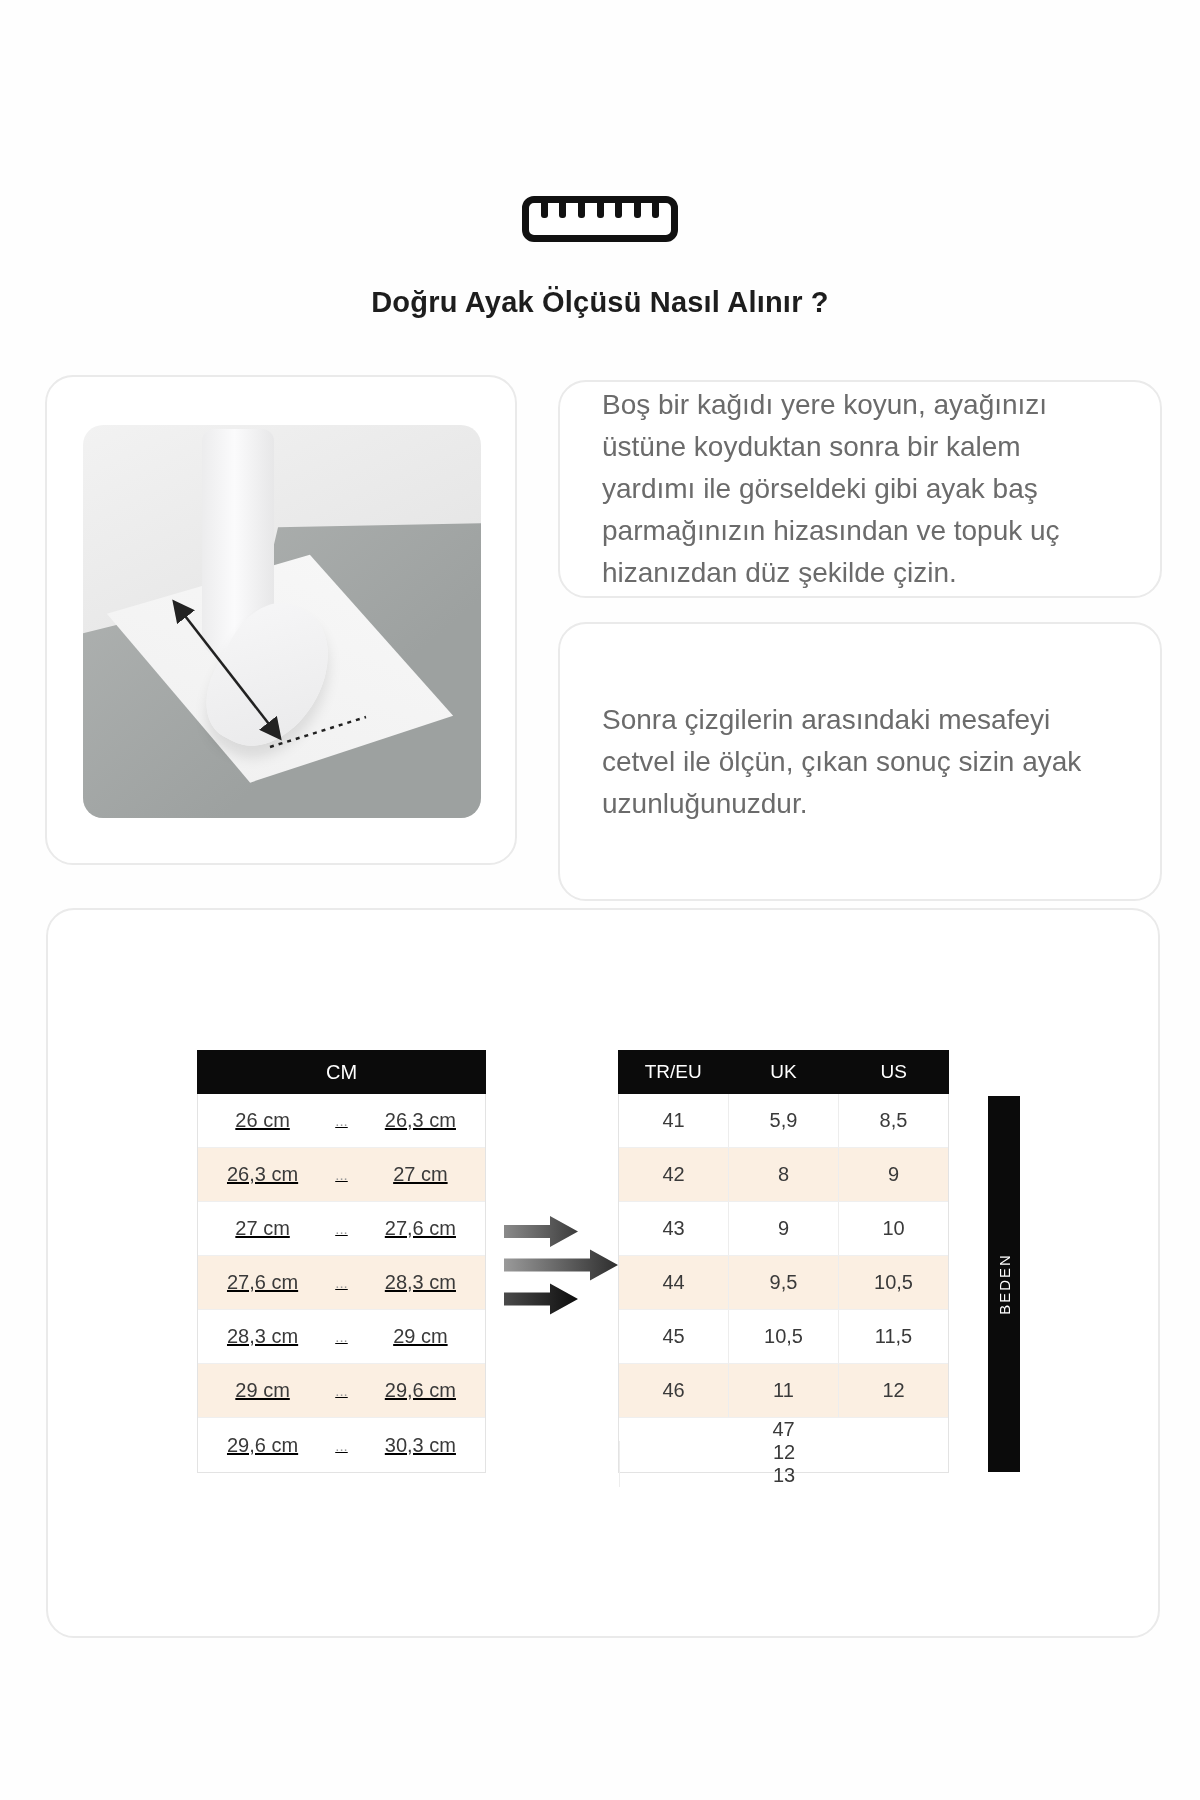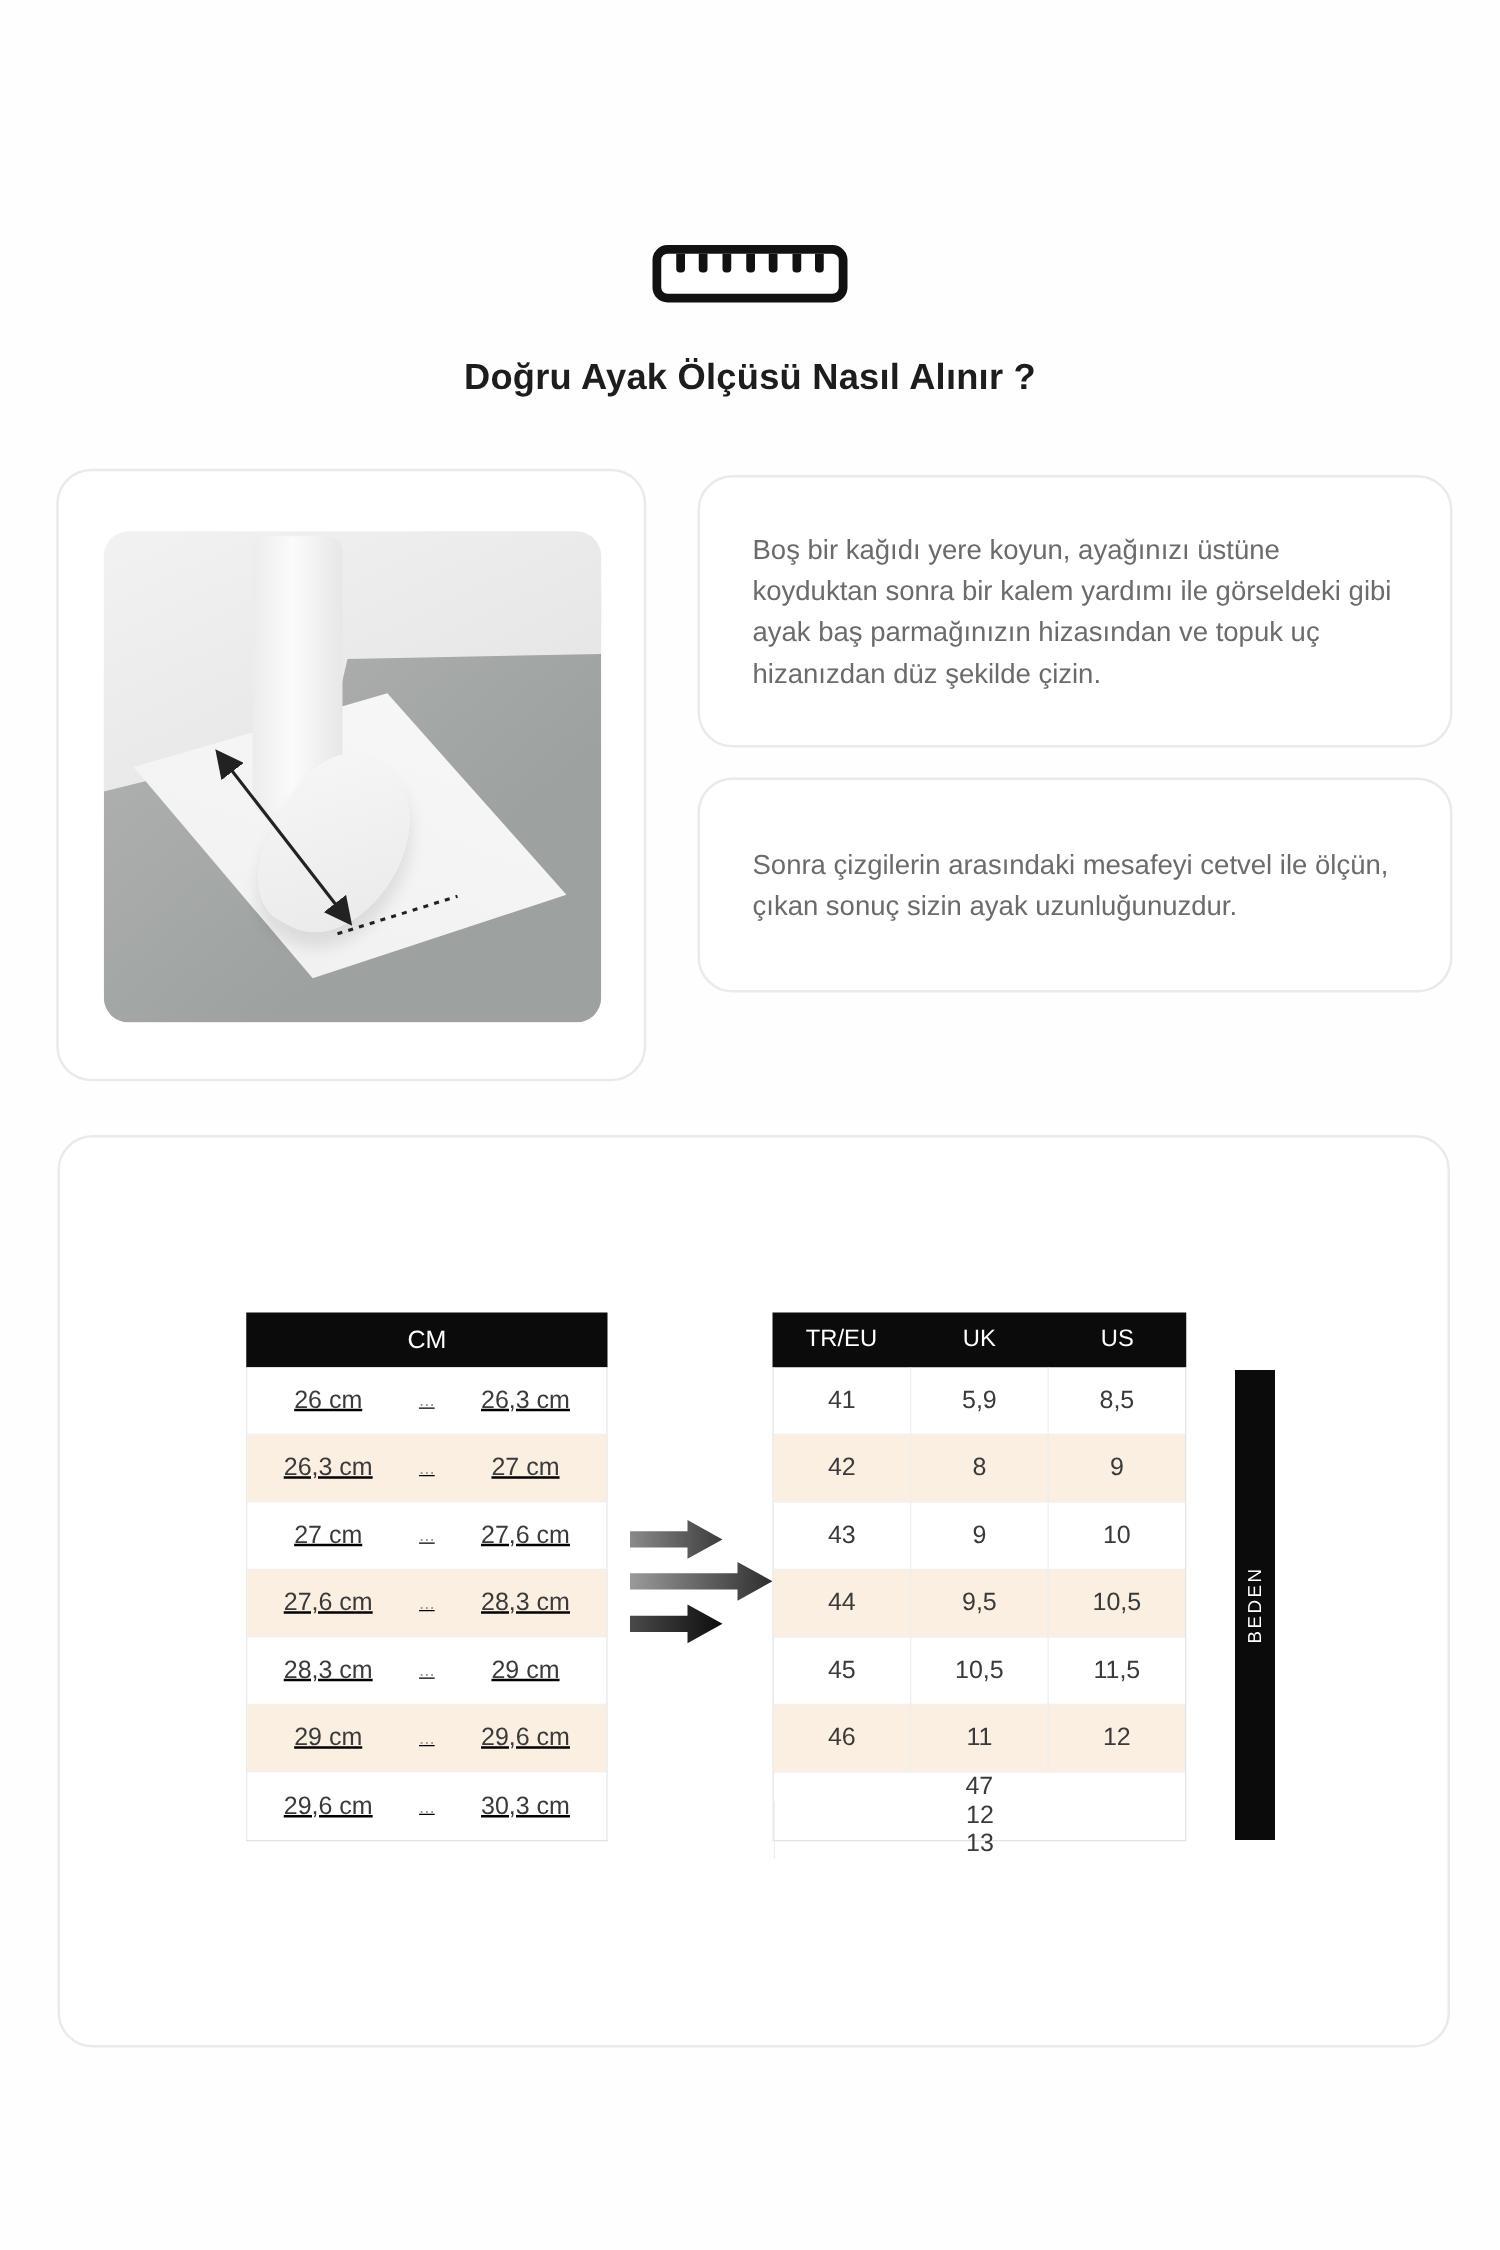--- a/index.html
+++ b/index.html
@@ -31,22 +31,22 @@
   .sock-foot{position:absolute;left:34%;top:45%;width:26%;height:38%;
              background:linear-gradient(135deg,#f7f7f8,#e9e9ea);
              border-radius:46% 54% 58% 42%;transform:rotate(28deg);
              box-shadow:6px 10px 14px rgba(0,0,0,.10);}
   .photo-svg{position:absolute;inset:0;width:100%;height:100%;}
 
   
   .text-card{position:absolute;left:558px;width:604px;display:flex;align-items:center;
              padding:0 42px;}
   .tc1{top:380px;height:218px;}
-  .tc2{top:622px;height:172px;}
-  .text-card p{font-size:22px;line-height:1.5;color:#6b6b6b;margin:0;}
+  .tc2{top:622px;height:279px;}
+  .text-card p{font-size:28px;line-height:1.5;color:#6b6b6b;margin:0;}
 
   
   .table-card{position:absolute;left:46px;top:908px;width:1114px;height:730px;}
   .h2{position:absolute;top:48px;width:100%;text-align:center;
       font-size:28px;font-weight:bold;color:#1d1d1d;}
 
   .tbl-header{height:44px;background:#0b0b0b;color:#fff;display:flex;
               align-items:center;justify-content:center;font-size:20px;}
   .rows-wrap{border:1px solid #e3e3e3;border-top:none;background:#fff;box-sizing:border-box;}
 

